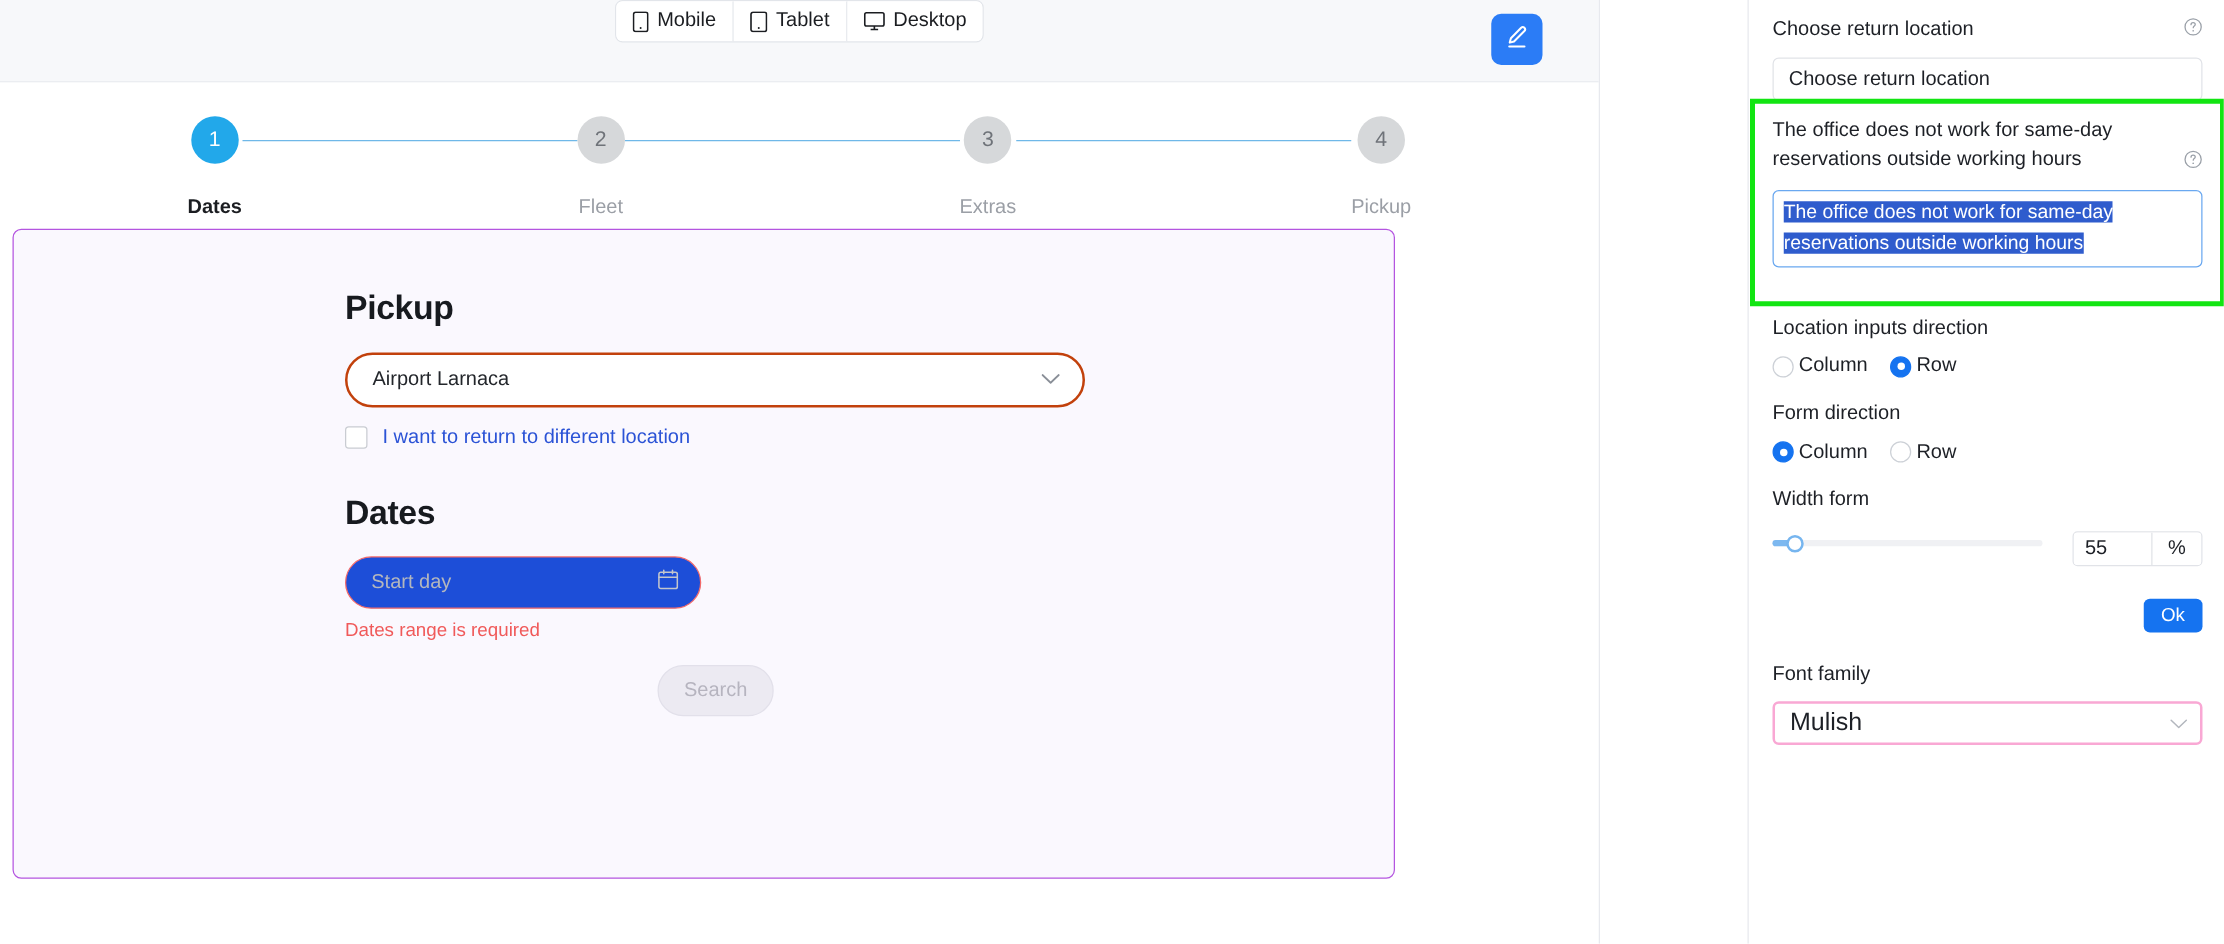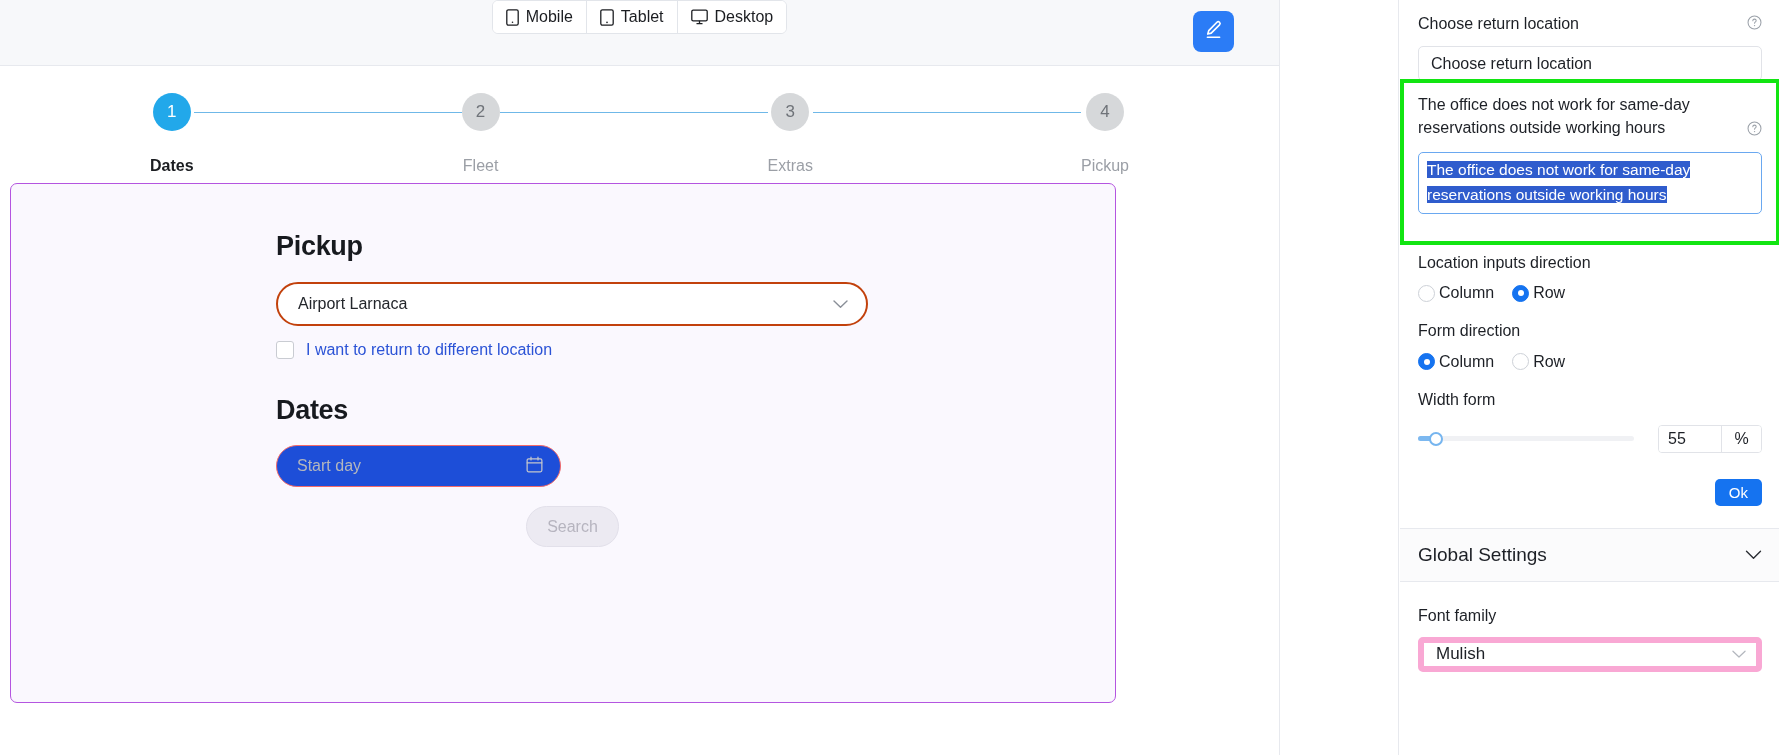--- a/index.html
+++ b/index.html
@@ -149,21 +149,21 @@
   .radio-item { display:flex; align-items:center; gap: 4px; cursor:pointer; }
   .radio {
     width: 17px; height: 17px; border-radius: 50%;
     border: 1.5px solid #cdd1d7; background:#fff;
     display:flex; align-items:center; justify-content:center;
   }
   .radio.on { border-color: #1573f0; background: #1573f0; }
   .radio.on::after { content:''; width:6px; height:6px; border-radius:50%; background:#fff; }
   .radio-label { font-size: 16px; color:#1d2026; }
 
-  .slider-row { margin-top: 14px; display: flex; align-items: center; gap: 12px; }
+  .slider-row { margin-top: 14px; display: flex; align-items: flex-start; gap: 12px; }
   .slider { position: relative; flex: 1; height: 20px; display:flex; align-items:center; }
   .slider-track { width: 100%; height: 5px; border-radius: 3px; background: #f0f1f4; }
   .slider-fill { position:absolute; left:0; top:7.5px; width: 18px; height: 5px; border-radius:3px; background:#7cb8f0; }
   .slider-thumb {
     position:absolute; left: 11px; top: 3px;
     width: 14px; height: 14px; border-radius:50%;
     background: #ffffff; border: 2.5px solid #76b5ef; cursor: grab;
   }
   .num-group {
     display:flex; align-items:stretch; height: 28px;
@@ -183,23 +183,23 @@
     border-top: 1px solid #e7e9ee; border-bottom: 1px solid #e7e9ee;
     background: #fbfbfc;
     height: 54px; display:flex; align-items:center; justify-content:space-between;
     padding: 0 18px; cursor:pointer;
   }
   .accordion-title { font-size: 19px; color:#1d2026; }
   .accordion-chev { color: #2a2d33; }
 
   .select-input {
     margin-top: 10px; width: 100%; height: 35px;
-    border: 6px solid #f9a8d4; border-radius: 5px;
+    border: 2px solid #f9a8d4; border-radius: 5px;
     background:#ffffff; padding: 0 10px 0 12px;
-    font-size: 17px; color:#1d2026;
+    font-size: 20px; color:#1d2026;
     display:flex; align-items:center; justify-content:space-between; cursor:pointer;
   }
 </style>
 </head>
 <body>
 
 <div id="app">
 
   <div class="preview-col">
 
@@ -299,20 +299,21 @@
               <span>Start day</span>
               <span>
                 <svg width="17" height="17" viewBox="0 0 18 18" fill="none" stroke="#c3c6cc" stroke-width="1.3" stroke-linecap="round">
                   <rect x="1.2" y="3" width="15.6" height="13.8" rx="1.6"></rect>
                   <path d="M1.2 7.2h15.6M5.3 1.2v3M12.7 1.2v3"></path>
                 </svg>
               </span>
             </div>
           </div>
 
+          <div class="error-text">Dates range is required</div>
 
           <div class="search-btn">Search</div>
 
         </div>
       </div>
 
     </div>
   </div>
 
   <div class="side-col">
@@ -393,28 +394,20 @@
             <div class="num-input">55</div>
             <div class="num-unit">%</div>
           </div>
         </div>
       </div>
 
       <div class="ok-row">
         <div class="ok-btn">Ok</div>
       </div>
 
-      <div class="accordion">
-        <span class="accordion-title">Global Settings</span>
-        <span class="accordion-chev">
-          <svg width="17" height="10" viewBox="0 0 18 11" fill="none" stroke="#2a2d33" stroke-width="1.5" stroke-linecap="round" stroke-linejoin="round">
-              <path d="M1.3 1.4L9 9.1l7.7-7.7"></path>
-            </svg>
-        </span>
-      </div>
 
       <div class="field-group" style="margin-top:22px">
         <div class="field-label">Font family</div>
         <div class="select-input">
           <span>Mulish</span>
           <span>
             <svg width="14" height="9" viewBox="0 0 15 9" fill="none" stroke="#b3b7be" stroke-width="1.3" stroke-linecap="round" stroke-linejoin="round">
                 <path d="M1 1l6.5 6.2L14 1"></path>
               </svg>
           </span>

